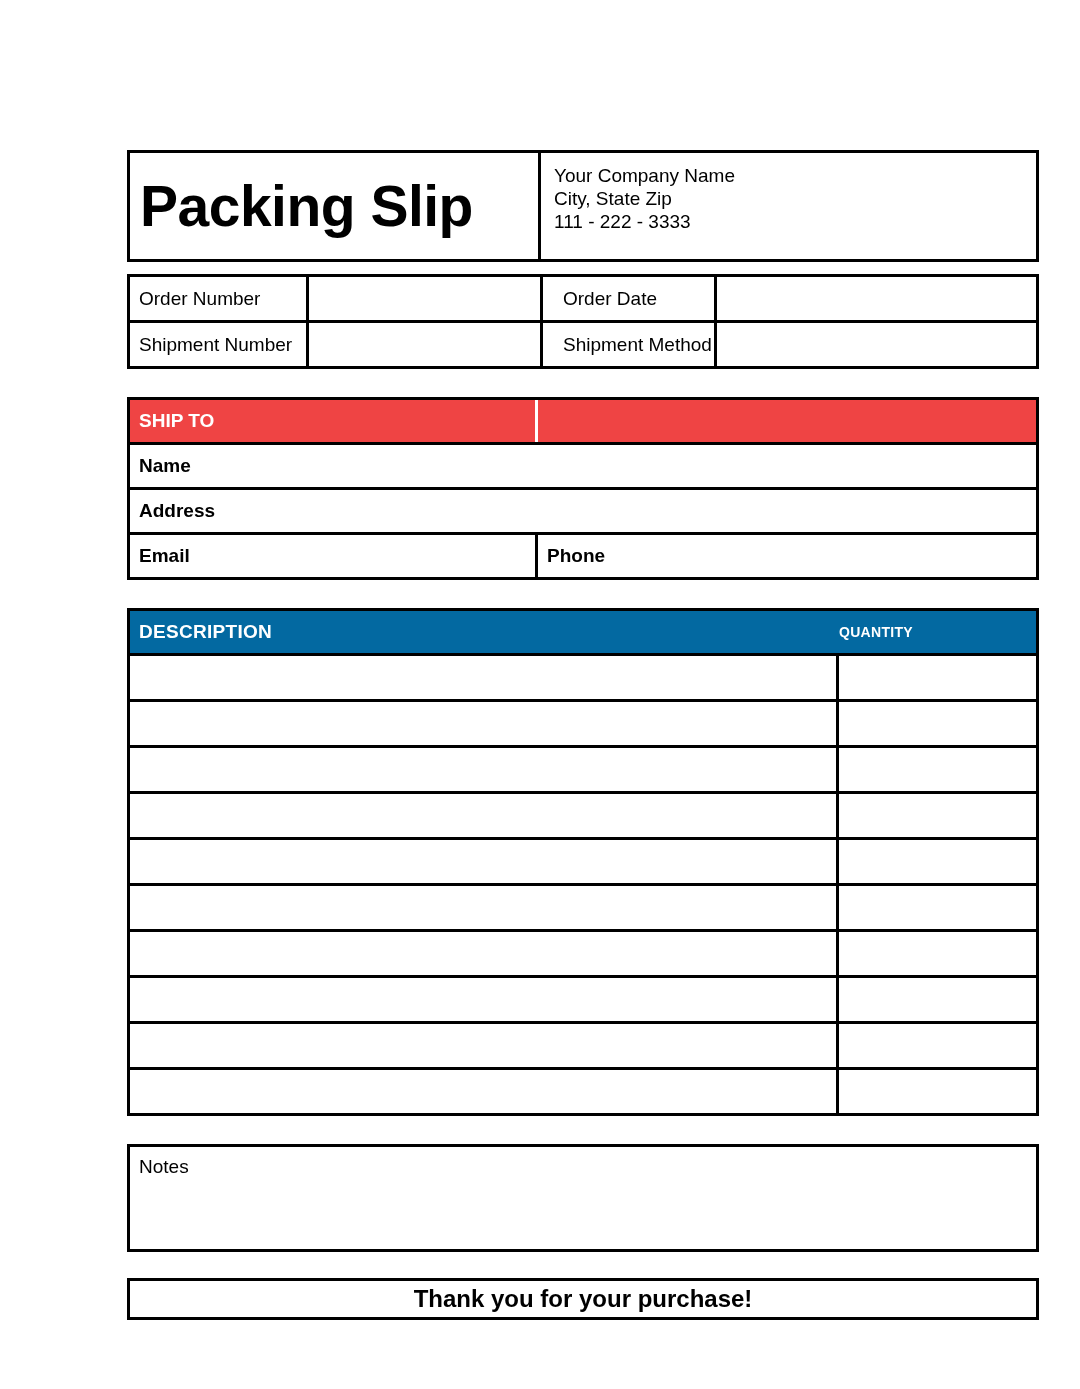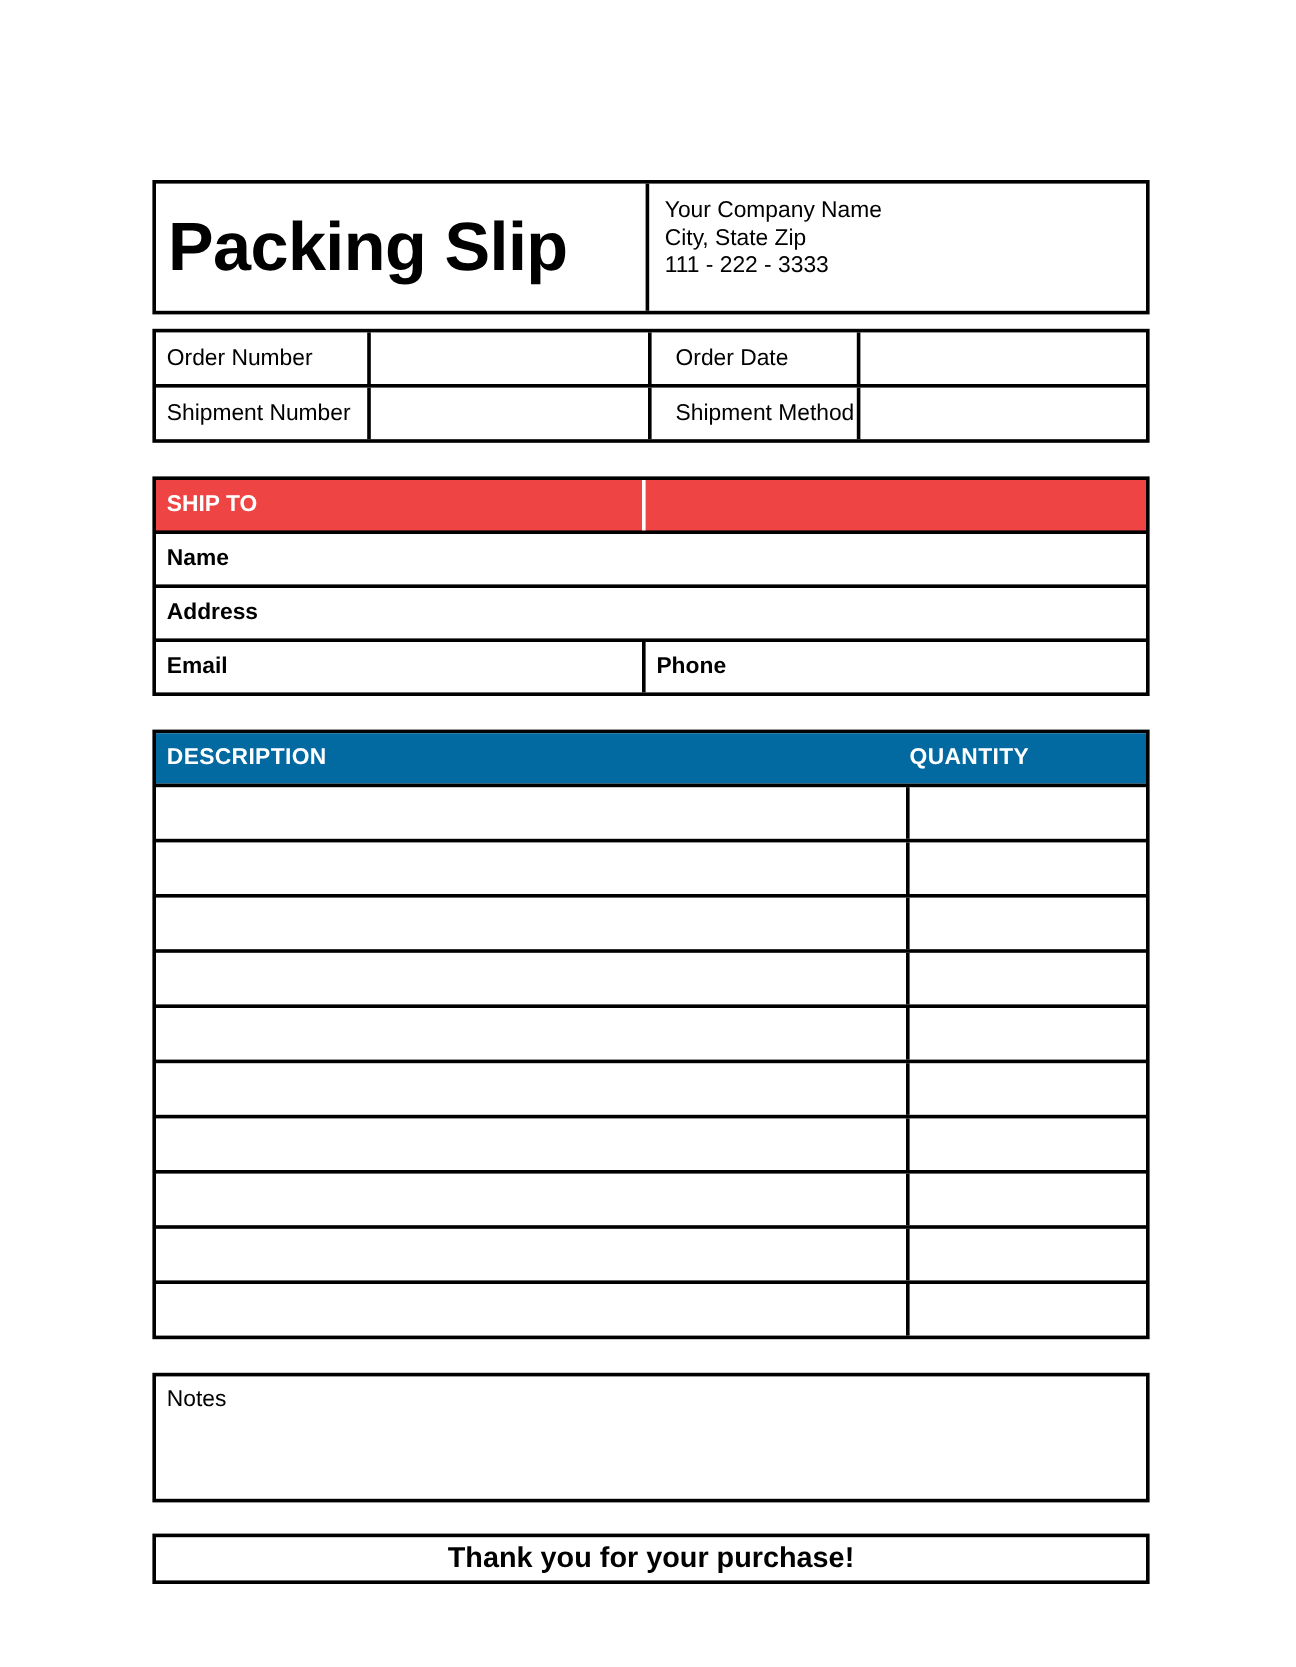--- a/index.html
+++ b/index.html
@@ -12,21 +12,21 @@
     height: 1389px;
     font-family: "Liberation Sans", sans-serif;
     color: #000000;
     position: relative;
   }
 
   .page {
     position: absolute;
     left: 127px;
     top: 150px;
-    width: 831px;
+    width: 912px;
   }
 
   
   .header {
     display: flex;
     border: 3px solid #000;
     height: 112px;
     box-sizing: border-box;
   }
   .header-title {
@@ -173,21 +173,21 @@
     padding-left: 9px;
     font-size: 19px;
     font-weight: bold;
     letter-spacing: 0.3px;
   }
   .items-head .qty {
     flex: 0 0 197px;
     display: flex;
     align-items: center;
     padding-left: 9px;
-    font-size: 19px;
+    font-size: 14px;
     font-weight: bold;
     letter-spacing: 0.3px;
   }
   .items-row {
     display: flex;
     height: 43px;
     border-top: 3px solid #000;
   }
   .items-row .desc {
     flex: 1;

